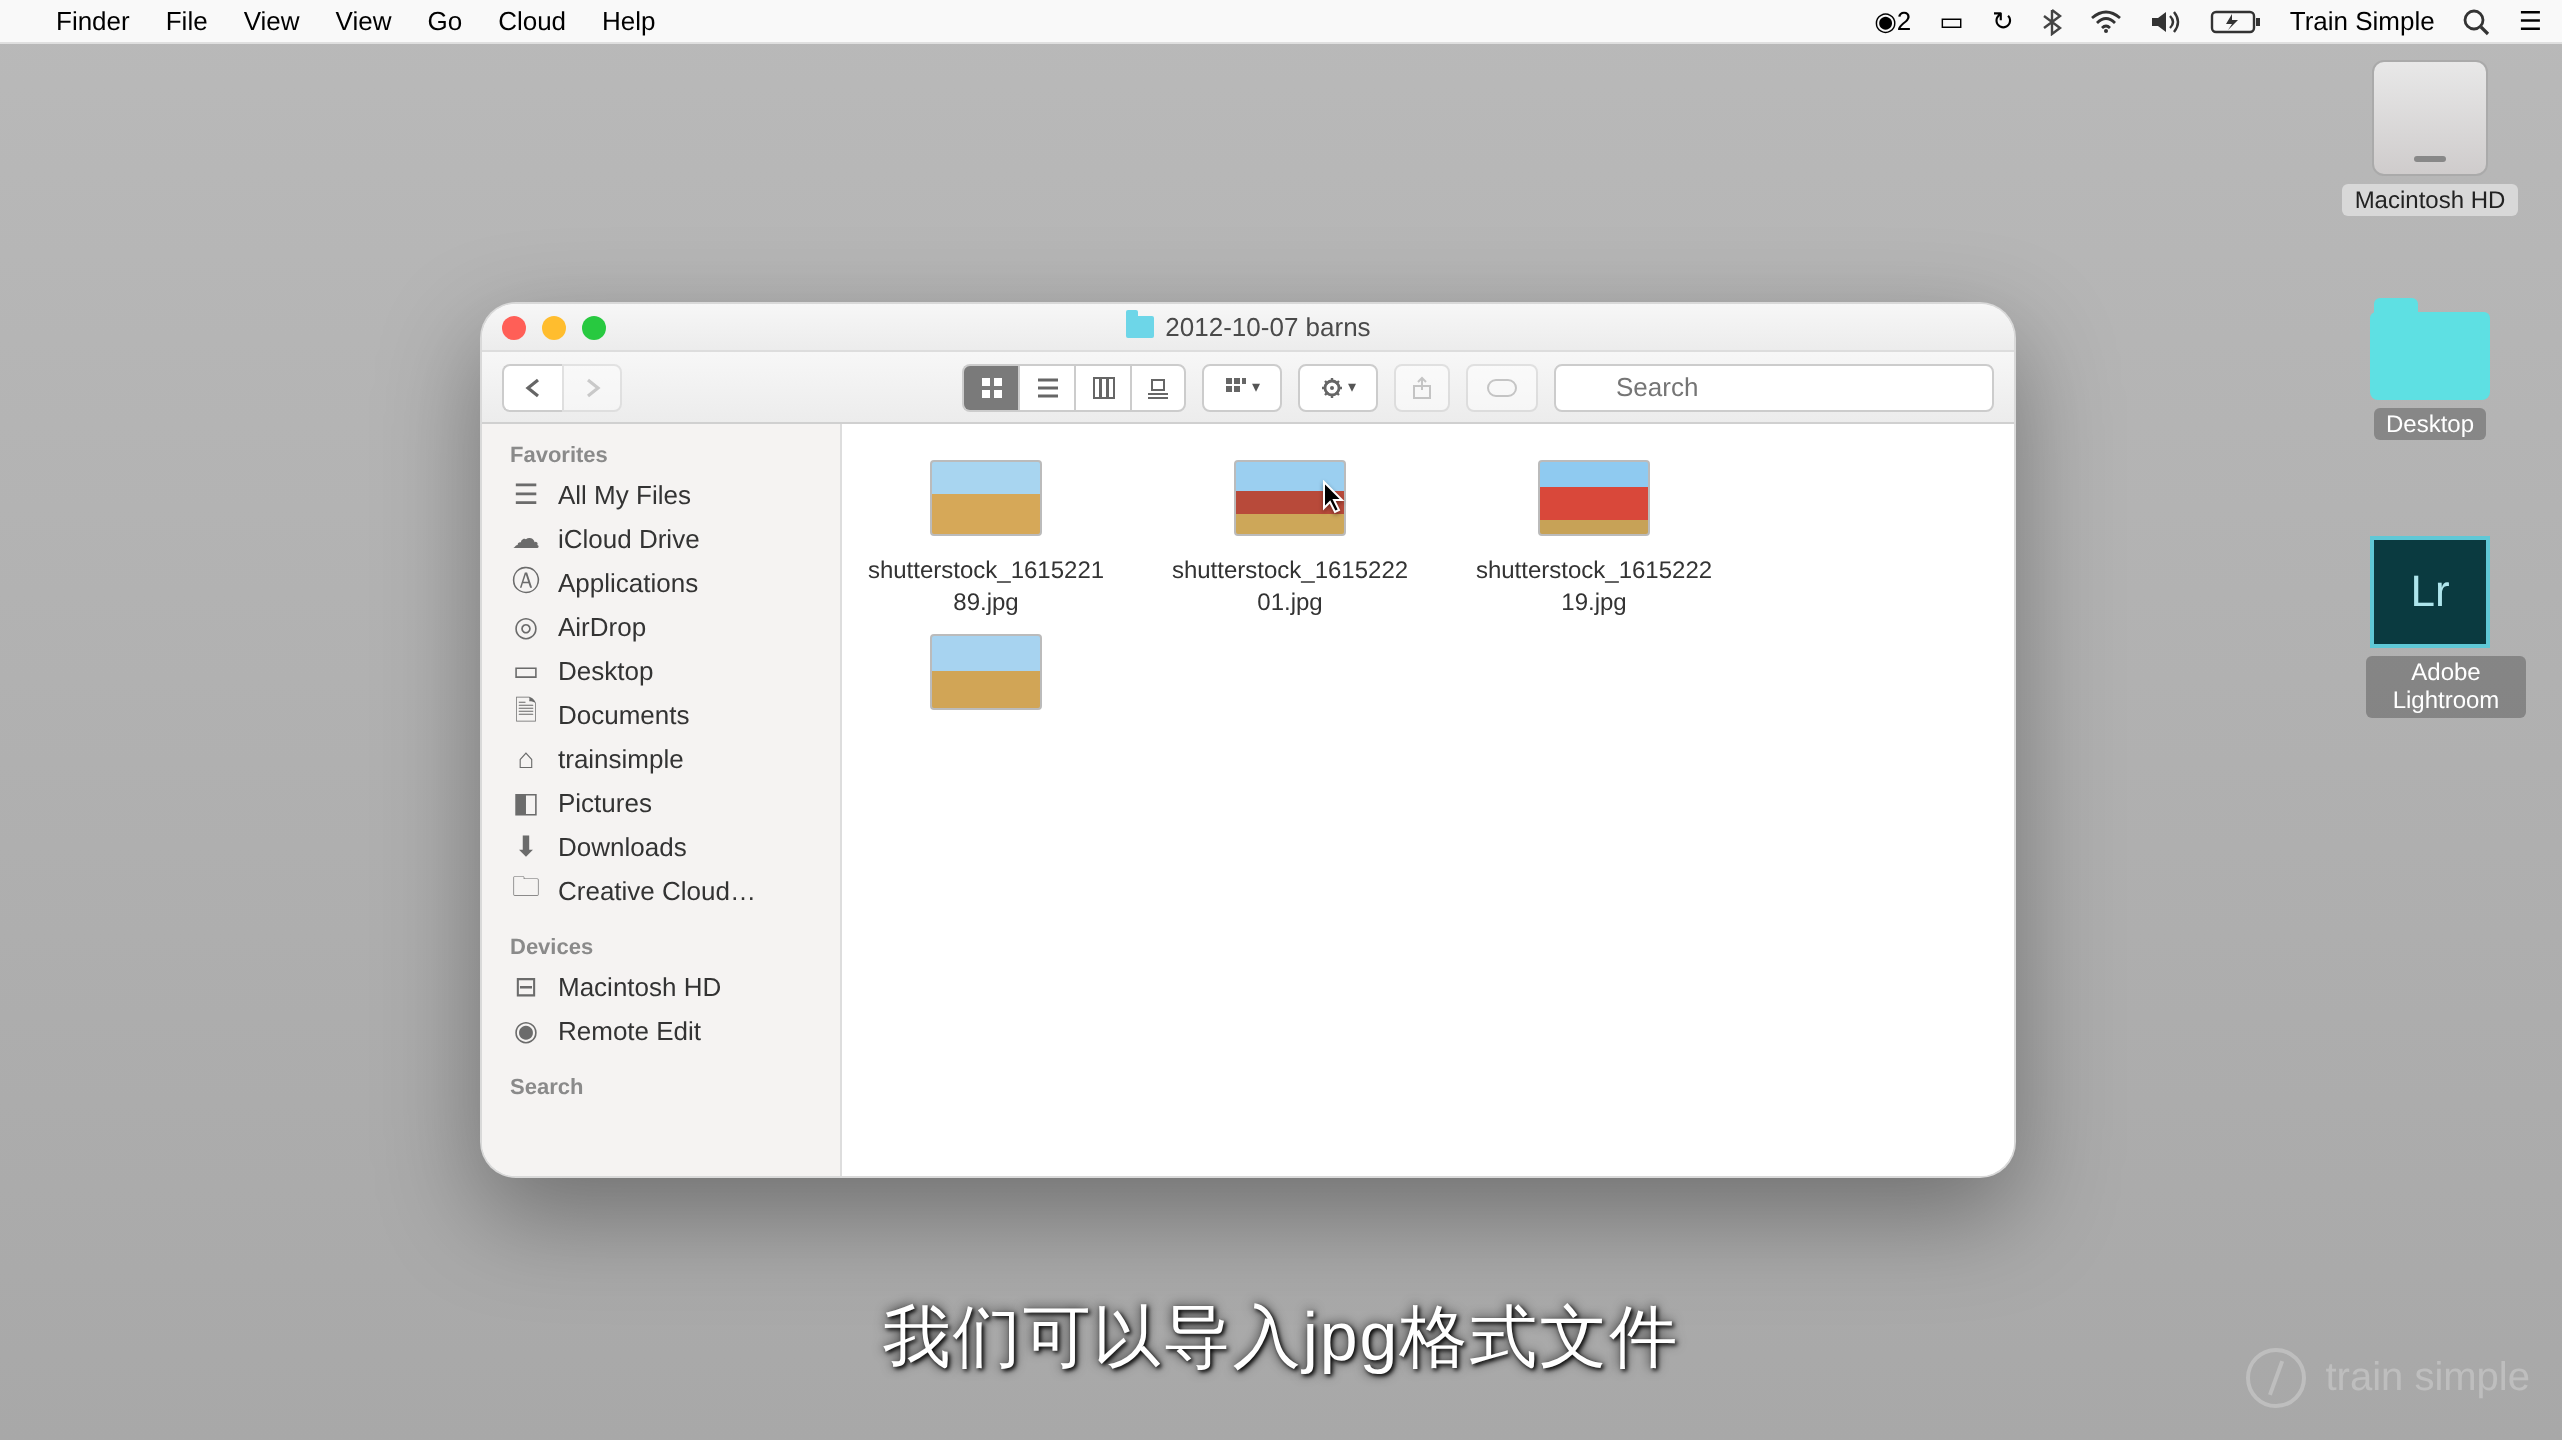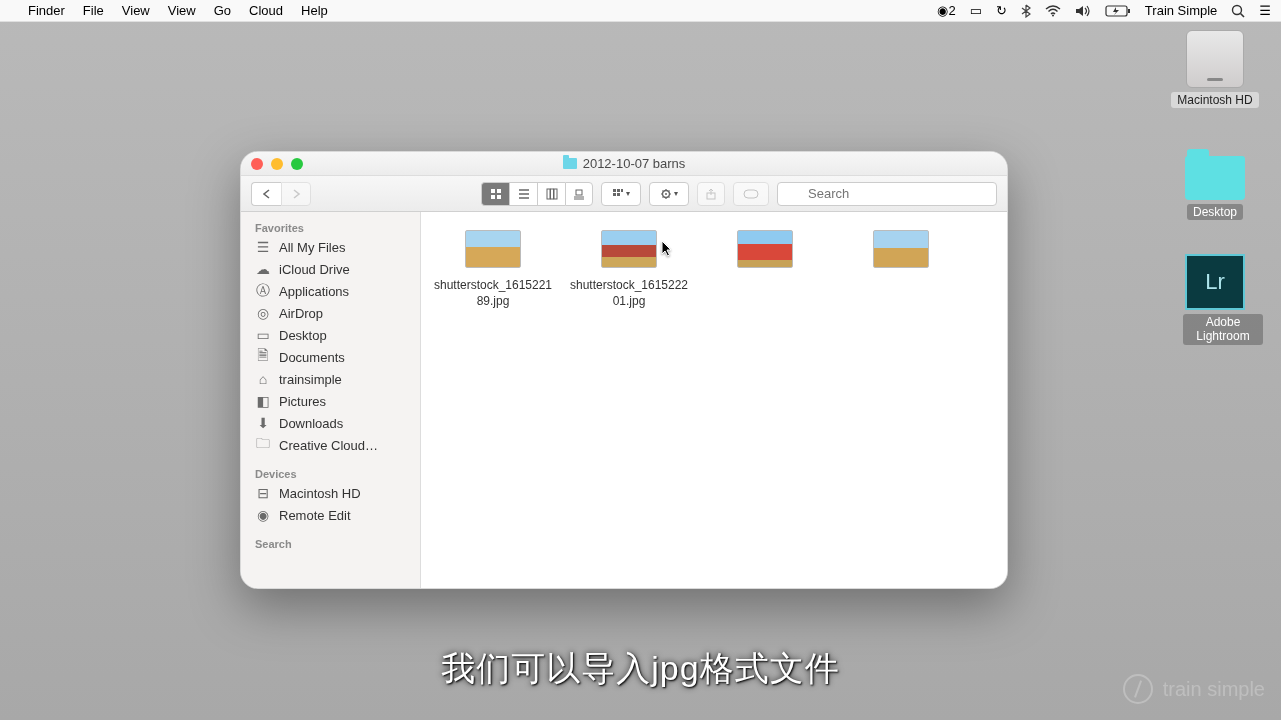--- a/index.html
+++ b/index.html
@@ -49,21 +49,21 @@
 .btn.drop { width:40px; gap:2px; }
 .search { flex:1; max-width: 220px; margin-left:auto; height:24px; border:1px solid #ccc; border-radius:4px; background:#fff; display:flex; align-items:center; padding: 0 24px; gap:6px; color:#999; font-size:13px;}
 .search input { border:none; outline:none; flex:1; font-size:13px; background:transparent; }
 
 .body { flex:1; display:flex; overflow:hidden; }
 .sidebar { width: 180px; background:#f5f3f2; border-right:1px solid #ddd; padding: 6px 0; overflow:hidden; }
 .sb-header { font-size:11px; color:#8a8a8a; font-weight:600; padding: 4px 14px 2px; }
 .sb-item { display:flex; align-items:center; gap:8px; padding: 3px 14px; font-size:13px; color:#333; white-space:nowrap; overflow:hidden; text-overflow: ellipsis; }
 .sb-icon { width:16px; height:16px; flex-shrink:0; display:flex; align-items:center; justify-content:center; color:#6b6b6b; font-size:14px; }
 
-.content { flex:1; background:#fff; padding: 18px 6px; display:flex; flex-wrap:wrap; align-content:flex-start; gap: 8px 4px; }
+.content { flex:1; background:#fff; padding: 18px 6px; display:flex; flex-wrap:wrap; align-content:flex-start; gap: 8px 20px; }
 .file { width: 132px; display:flex; flex-direction:column; align-items:center; }
 .thumb { width:56px; height:38px; border:1px solid #bbb; border-radius:2px; background-size:cover; background-position:center; margin-bottom:10px; }
 .thumb.t1 { background: linear-gradient(180deg,#a8d5f0 0 45%, #d6a858 45% 100%); }
 .thumb.t2 { background: linear-gradient(180deg,#9bcff0 0 40%, #b84a3a 40% 72%, #cda759 72% 100%); }
 .thumb.t3 { background: linear-gradient(180deg,#8fcaf0 0 35%, #d9483a 35% 80%, #c7a257 80% 100%); }
 .thumb.t4 { background: linear-gradient(180deg,#a7d3f0 0 48%, #d1a556 48% 100%); }
 .fname { font-size:12px; text-align:center; color:#333; line-height:1.3; word-break:break-all; padding: 0 4px; }
 
 
 .subtitle { position:absolute; left:50%; bottom:28px; transform:translateX(-50%); font-size:34px; font-weight:500; color:#fff; text-shadow: 0 0 6px rgba(0,0,0,0.8), 1px 1px 2px #000; letter-spacing:1px; }
@@ -128,21 +128,21 @@
 </div>
 
 <div class="desktop-icon" style="right:18px; top:30px;">
   <div class="hd-icon"></div>
   <span class="label">Macintosh HD</span>
 </div>
 <div class="desktop-icon" style="right:18px; top:148px;">
   <div class="folder-icon"></div>
   <span class="label dark">Desktop</span>
 </div>
-<div class="desktop-icon" style="right:18px; top:254px;">
+<div class="desktop-icon" style="right:18px; top:268px;">
   <div class="lr-icon">
       <span>Lr</span>
     </div>
   <span class="label dark" style="white-space:normal; line-height:1.2;margin-left:16px;">Adobe Lightroom</span>
 </div>
 
 <div class="finder">
   <div class="titlebar">
     <div class="traffic">
       <div class="tl red"></div>
@@ -299,20 +299,21 @@
       <div class="file">
         <div class="thumb t1"></div>
         <div class="fname">shutterstock_161522189.jpg</div>
       </div>
       <div class="file">
         <div class="thumb t2"></div>
         <div class="fname">shutterstock_161522201.jpg</div>
       </div>
       <div class="file">
         <div class="thumb t3"></div>
+        <div class="fname">shutterstock_161522219.jpg</div>
       </div>
       <div class="file">
         <div class="thumb t4"></div>
       </div>
     </div>
   </div>
 </div>
 
 <div class="cursor">
   <svg width="12" height="18" viewBox="0 0 12 18">

